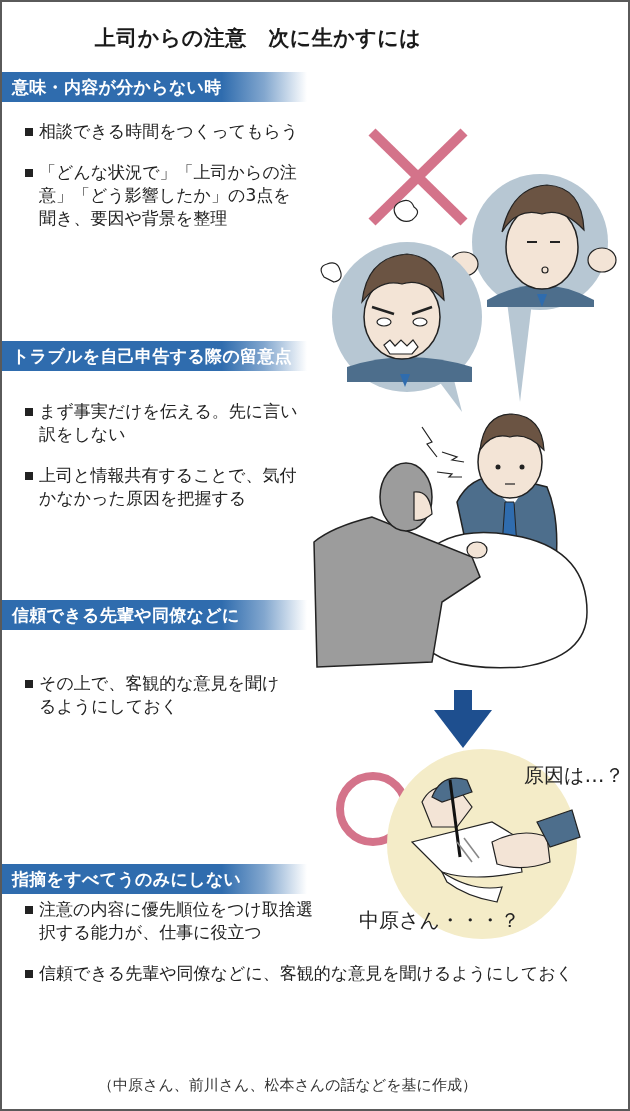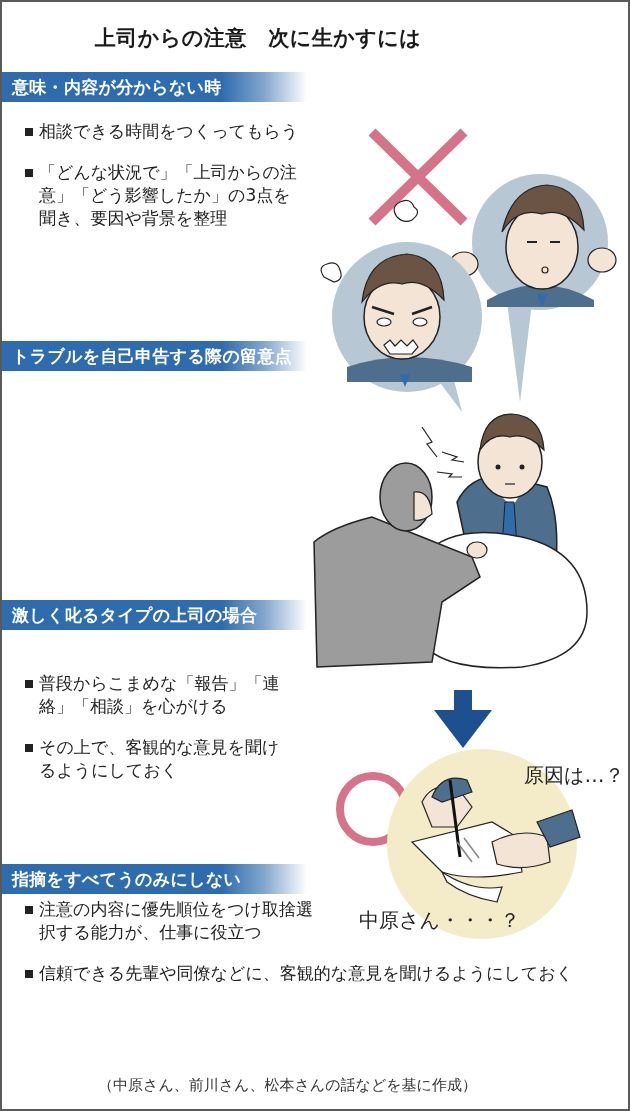--- a/index.html
+++ b/index.html
@@ -38,24 +38,27 @@
 
   <div class="title">上司からの注意　次に生かすには</div>
 
   <div class="sec-head" style="top:70px;">意味・内容が分からない時</div>
   <div class="bullets" style="top:118px; width:280px;">
     <div class="bullet">相談できる時間をつくってもらう</div>
     <div class="bullet">「どんな状況で」「上司からの注意」「どう影響したか」の3点を聞き、要因や背景を整理</div>
   </div>
 
   <div class="sec-head" style="top:322px;margin-top:17px;">トラブルを自己申告する際の留意点</div>
+  <div class="bullets" style="top:398px; width:275px;">
+    <div class="bullet">まず事実だけを伝える。先に言い訳をしない</div>
+    <div class="bullet">上司と情報共有することで、気付かなかった原因を把握する</div>
+  </div>
 
-  <div class="sec-head" style="top:598px;">激しく叱るタイプの上司の場合</div>
+  <div class="sec-head" style="top:598px;">信頼できる先輩や同僚などに</div>
   <div class="bullets" style="top:670px; width:260px;">
-    <div class="bullet">普段からこまめな「報告」「連絡」「相談」を心がける</div>
     <div class="bullet">その上で、客観的な意見を聞けるようにしておく</div>
   </div>
 
   <div class="sec-head" style="top:850px; line-height:22px;margin-top:12px;">指摘をすべてうのみにしない</div>
   <div class="bullets" style="top:896px; width:290px;">
     <div class="bullet">注意の内容に優先順位をつけ取捨選択する能力が、仕事に役立つ</div>
     <div class="bullet wide">信頼できる先輩や同僚などに、客観的な意見を聞けるようにしておく</div>
   </div>
 
   <svg class="illus" viewBox="0 0 626 1107">

